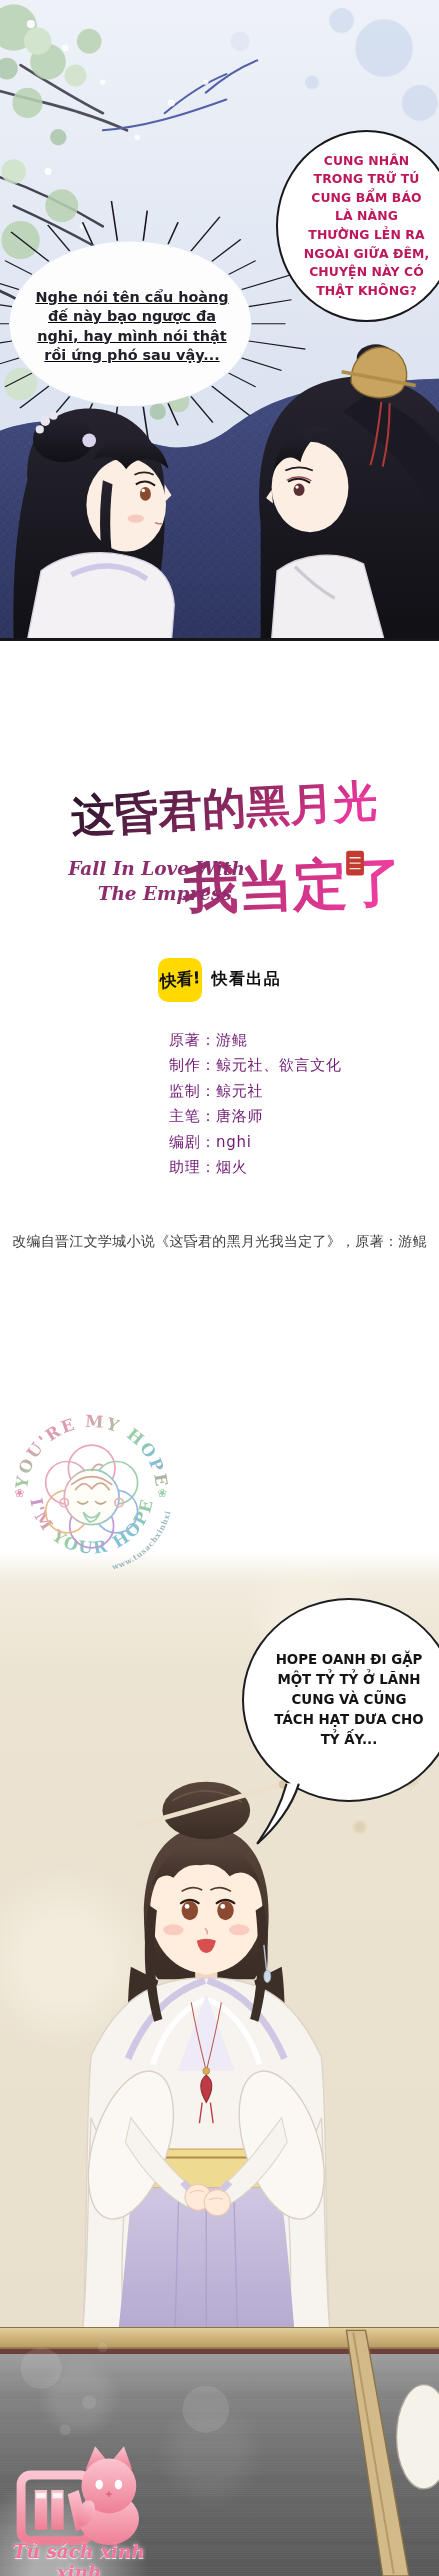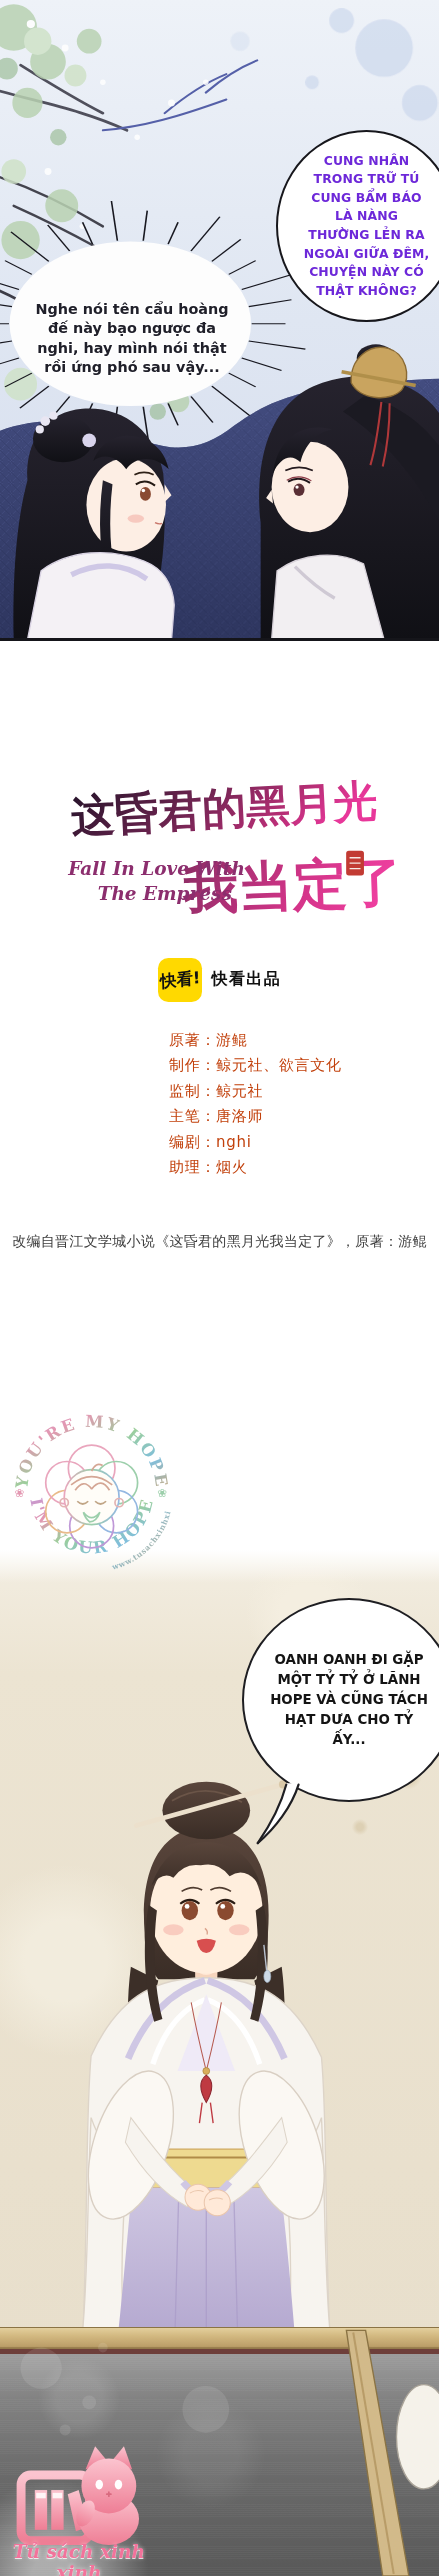--- a/index.html
+++ b/index.html
@@ -8,42 +8,42 @@
   .abs{position:absolute;}
 
   
   #panel1{left:0;top:0;width:439px;height:640px;z-index:1;}
   #p1-border{left:0;top:638px;width:439px;height:2.7px;background:#15151a;z-index:3;}
 
   #bubble1{left:276px;top:130px;width:177px;height:188px;background:#fff;
            border:2.7px solid #17171c;border-radius:50%;z-index:4;
            display:flex;align-items:center;justify-content:center;}
   #bubble1 .txt{width:128px;text-align:center;font-weight:bold;font-size:12.4px;
-           line-height:1.5;color:#6d28d9;letter-spacing:0.1px;}
-
-  #thought-text{left:25px;top:281px;width:214px;height:115px;z-index:4;
-           display:flex;align-items:center;justify-content:flex-end;}
+           line-height:1.5;color:#be185d;letter-spacing:0.1px;}
+
+  #thought-text{left:25px;top:269px;width:214px;height:115px;z-index:4;
+           display:flex;align-items:center;justify-content:flex-end;text-decoration:underline;}
   #thought-text .txt{text-align:center;font-weight:bold;font-size:14.4px;line-height:1.35;
            color:#20202a;
            text-shadow:-1.4px -1.4px 0 #fff,1.4px -1.4px 0 #fff,-1.4px 1.4px 0 #fff,1.4px 1.4px 0 #fff,0 0 4.1px #fff;}
 
   
   #title-svg{left:0;top:755px;width:439px;height:178px;z-index:2;}
 
   
   #publisher{left:0;top:955px;width:439px;height:49px;display:flex;align-items:center;
              justify-content:center;gap:9.6px;z-index:2;}
   #kk-badge{width:44px;height:44px;border-radius:10.3px;display:flex;align-items:center;
             justify-content:center;}
   #kk-badge span{font-weight:900;font-size:16.5px;color:#111;transform:rotate(-6deg) skewX(-4deg);}
   #kk-label{font-weight:bold;font-size:16px;color:#101010;letter-spacing:1.4px;}
 
   
   #credits{left:169px;top:1028px;width:261px;z-index:2;}
-  #credits .line{font-size:15px;color:#c2410c;line-height:25.4px;letter-spacing:0.7px;}
+  #credits .line{font-size:15px;color:#701a75;line-height:25.4px;letter-spacing:0.7px;}
 
   #note{left:0;top:1233px;width:439px;text-align:center;font-size:14px;color:#3d3d3d;
         letter-spacing:0.3px;z-index:2;}
 
   
   #watermark{left:8.2px;top:1408px;width:168px;height:168px;z-index:6;opacity:.88;}
 
   
   #panel2-bg{left:0;top:1550px;width:439px;height:1026px;z-index:1;
      background:
@@ -362,21 +362,21 @@
       <circle cx="162" cy="138" r="6" stroke="#e0a9a9"></circle>
     </g>
     <text font-size="11" font-weight="bold" letter-spacing="1" fill="url(#wg)" font-family="DejaVu Serif, serif">
       <textPath href="#arcUrl" startOffset="8%">www.tusachxinhxinh</textPath>
     </text>
   </svg>
 
   <div id="panel2-bg" class="abs"></div>
 
   <div id="bubble2" class="abs">
-    <div class="txt">OANH OANH ĐI GẶP MỘT TỶ TỶ Ở LÃNH HOPE VÀ CŨNG TÁCH HẠT DƯA CHO TỶ ẤY...</div>
+    <div class="txt">HOPE OANH ĐI GẶP MỘT TỶ TỶ Ở LÃNH CUNG VÀ CŨNG TÁCH HẠT DƯA CHO TỶ ẤY...</div>
   </div>
   <svg id="bubble2-tail" class="abs" viewBox="0 0 72 92" xmlns="http://www.w3.org/2000/svg">
     <path d="M46,0 L64,0 C54,34 30,68 4,88 C22,60 38,30 46,0 Z" fill="#fff"></path>
     <path d="M46,2 C38,32 22,62 4,88" stroke="#1e1e22" stroke-width="3.2" fill="none" stroke-linecap="round"></path>
     <path d="M64,2 C54,34 30,66 4,88" stroke="#1e1e22" stroke-width="3.2" fill="none" stroke-linecap="round"></path>
   </svg>
 
   <svg id="girl-svg" class="abs" viewBox="0 0 560 850" xmlns="http://www.w3.org/2000/svg">
     <defs>
       <linearGradient id="hairG" x1="0" y1="0" x2="0" y2="1">

